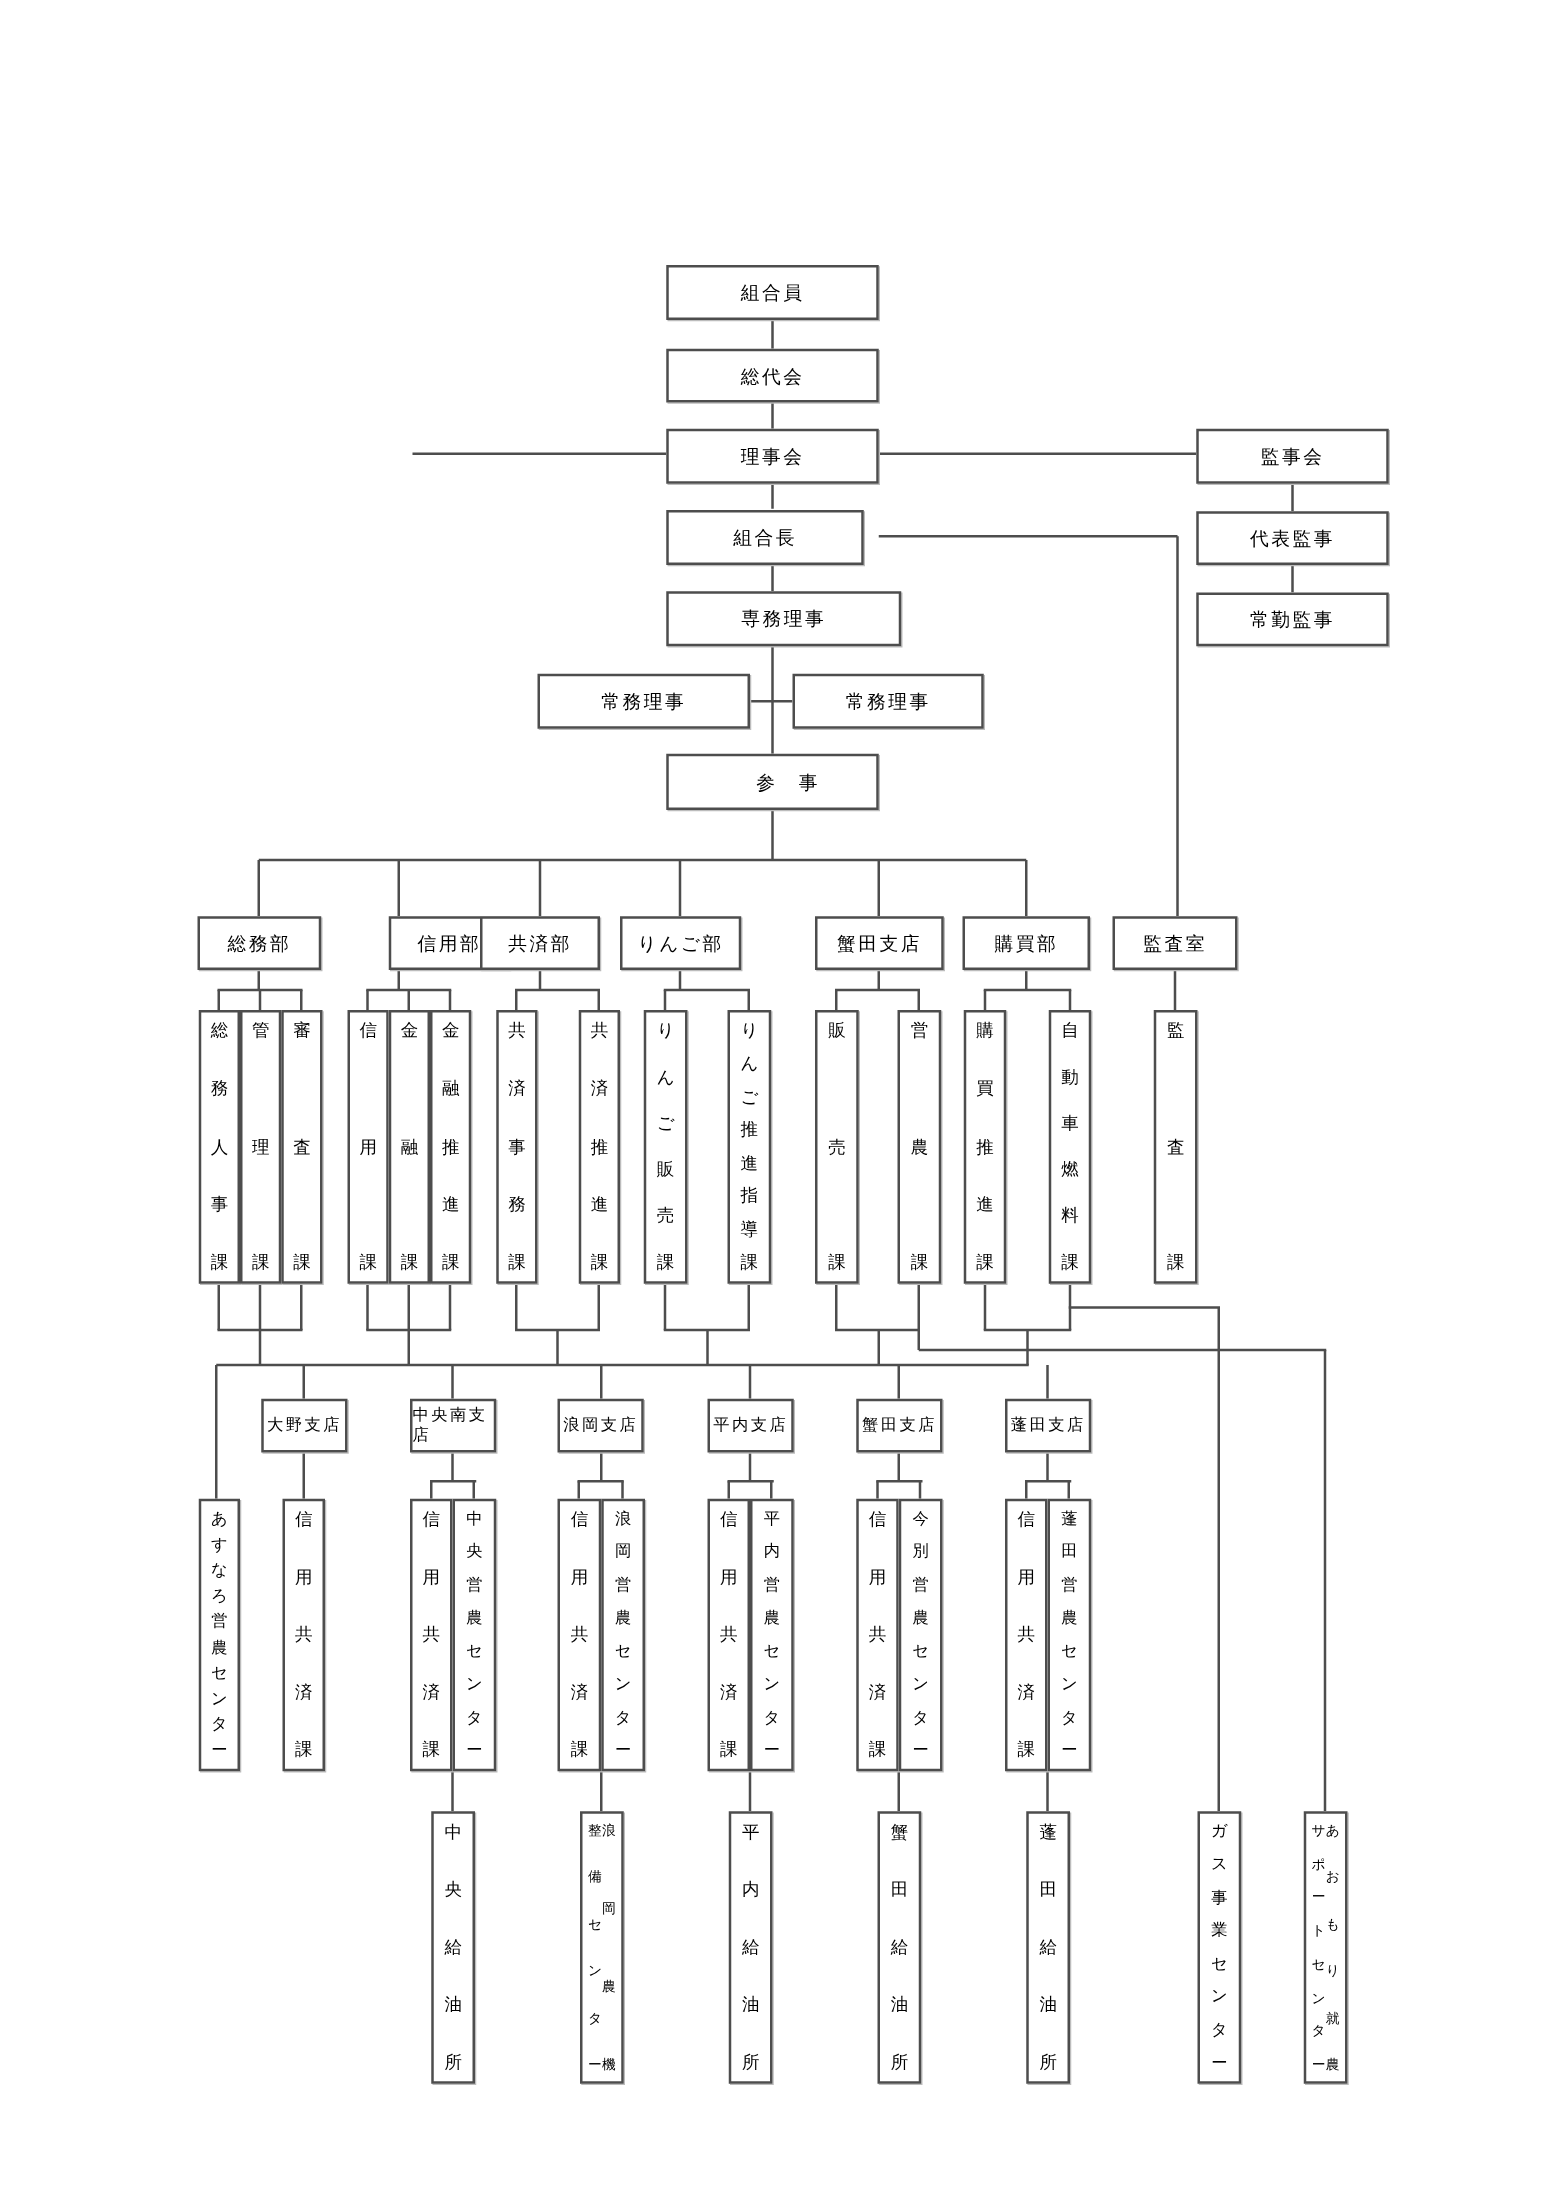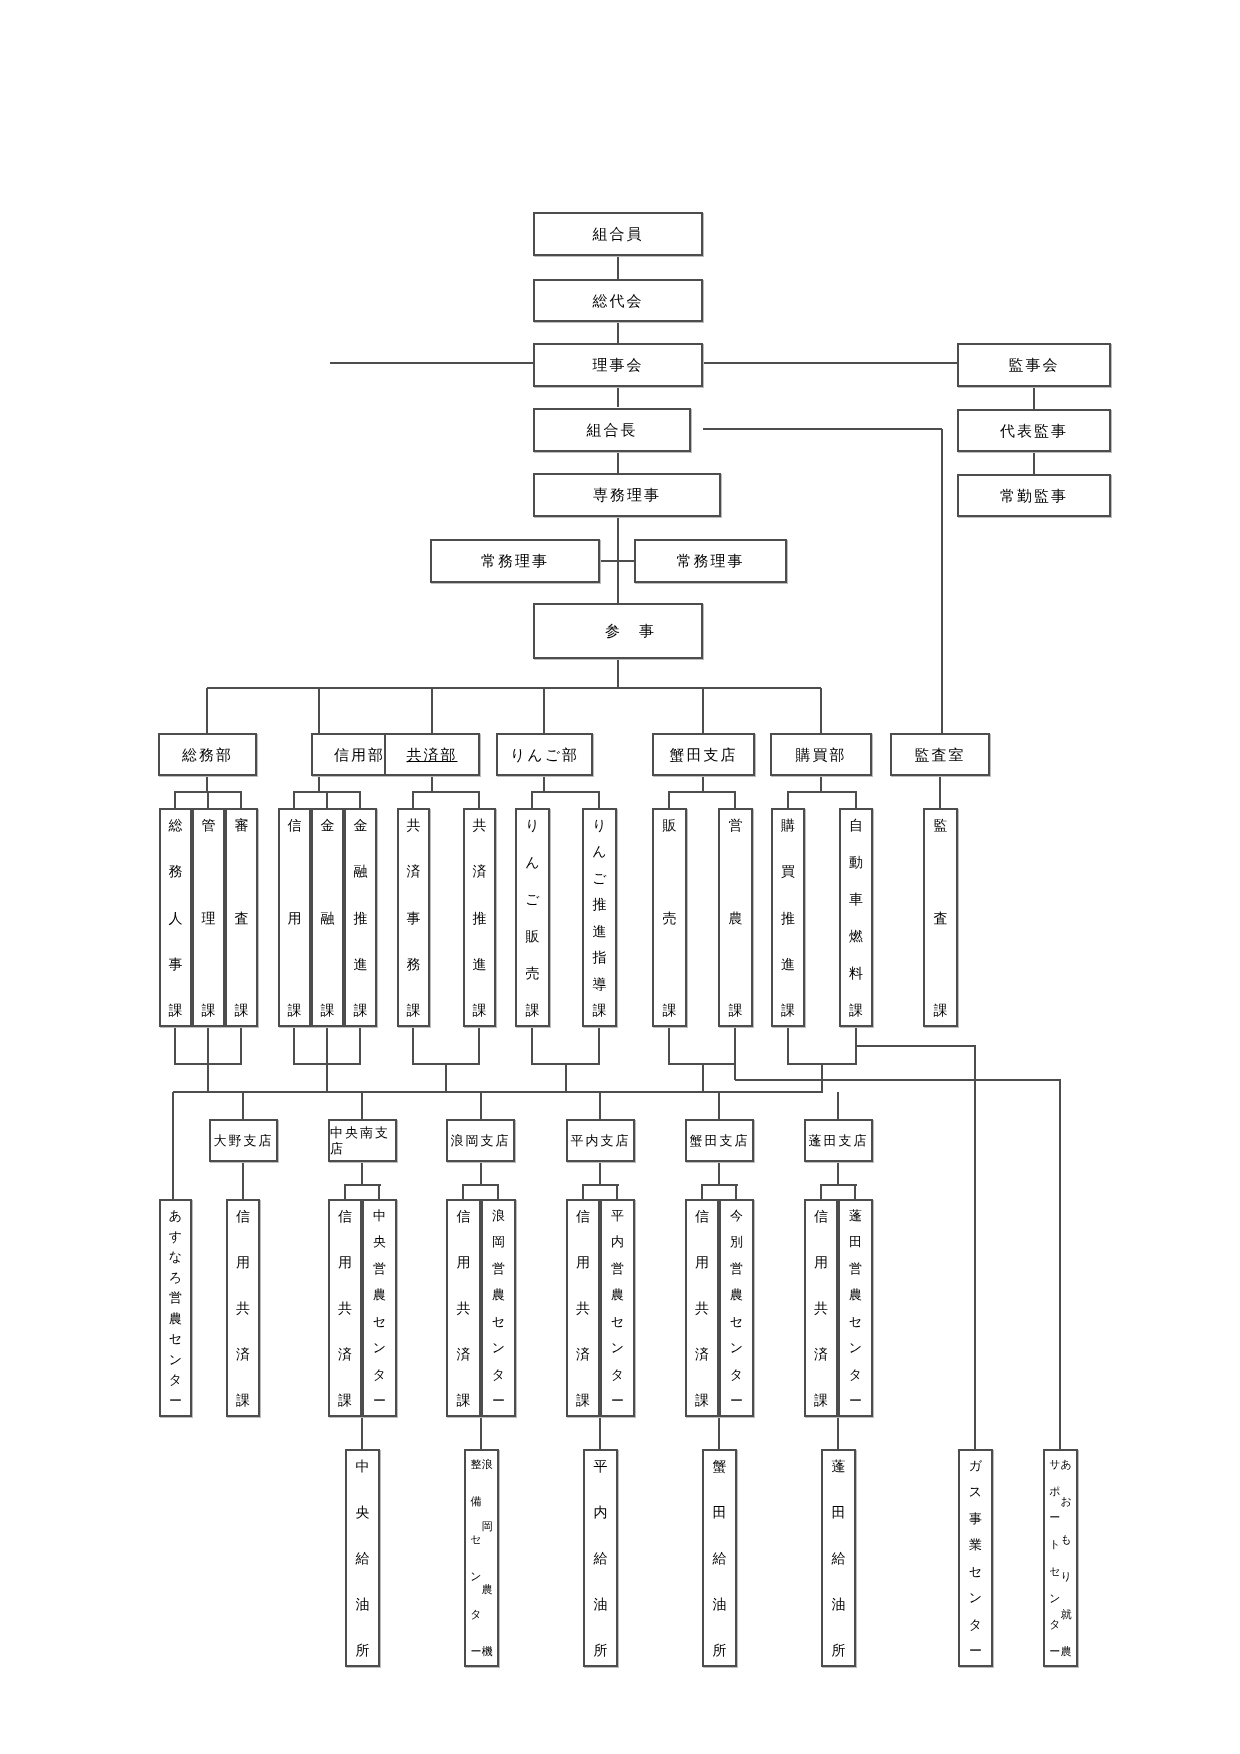--- a/index.html
+++ b/index.html
@@ -146,24 +146,24 @@
     <div class="box" style="left: 533px; top: 212px; width: 170px; height: 44px;">組合員</div>
     <div class="box" style="left: 533px; top: 279px; width: 170px; height: 43px;">総代会</div>
     <div class="box" style="left: 533px; top: 343px; width: 170px; height: 44px;">理事会</div>
     <div class="box" style="left: 957px; top: 343px; width: 154px; height: 44px;">監事会</div>
     <div class="box" style="left: 533px; top: 408px; width: 158px; height: 44px;">組合長</div>
     <div class="box" style="left: 957px; top: 409px; width: 154px; height: 43px;">代表監事</div>
     <div class="box" style="left: 533px; top: 473px; width: 188px; height: 44px;">専務理事</div>
     <div class="box" style="left: 957px; top: 474px; width: 154px; height: 43px;">常勤監事</div>
     <div class="box" style="left: 430px; top: 539px; width: 170px; height: 44px;">常務理事</div>
     <div class="box" style="left: 634px; top: 539px; width: 153px; height: 44px;">常務理事</div>
-    <div class="box" style="left: 533px; top: 603px; width: 170px; height: 56px; padding-left: 25px;">参　事</div>
+    <div class="box" style="left: 533px; top: 603px; width: 170px; height: 45px; padding-left: 25px;">参　事</div>
     <div class="box" style="left: 158px; top: 733px; width: 99px; height: 43px;">総務部</div>
     <div class="box" style="left: 271px; top: 733px; width: 97px; height: 43px; margin-left: 40px;">信用部</div>
-    <div class="box" style="left: 384px; top: 733px; width: 96px; height: 43px; text-decoration: underline;">共済部</div>
+    <div class="box" style="left: 384px; top: 733px; width: 96px; height: 43px;">共済部</div>
     <div class="box" style="left: 496px; top: 733px; width: 97px; height: 43px;">りんご部</div>
     <div class="box" style="left: 652px; top: 733px; width: 103px; height: 43px;">蟹田支店</div>
     <div class="box" style="left: 770px; top: 733px; width: 102px; height: 43px;">購買部</div>
     <div class="box" style="left: 890px; top: 733px; width: 100px; height: 43px;">監査室</div>
     <div class="box vwrap" style="left: 159px; top: 808px; width: 33px; height: 219px; font-size: 14px;">
       <div class="vcol">
         <span>総</span>
         <span>務</span>
         <span>人</span>
         <span>事</span>

